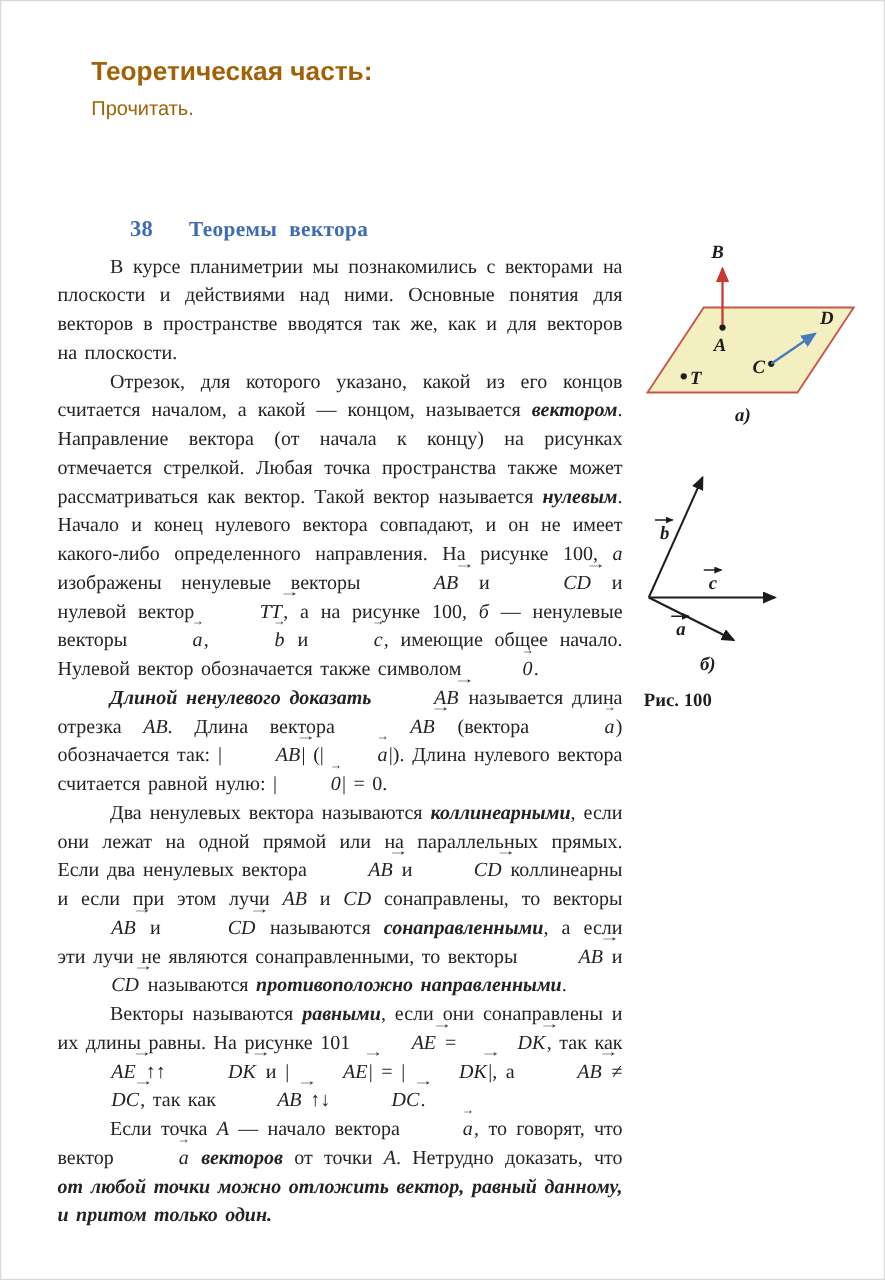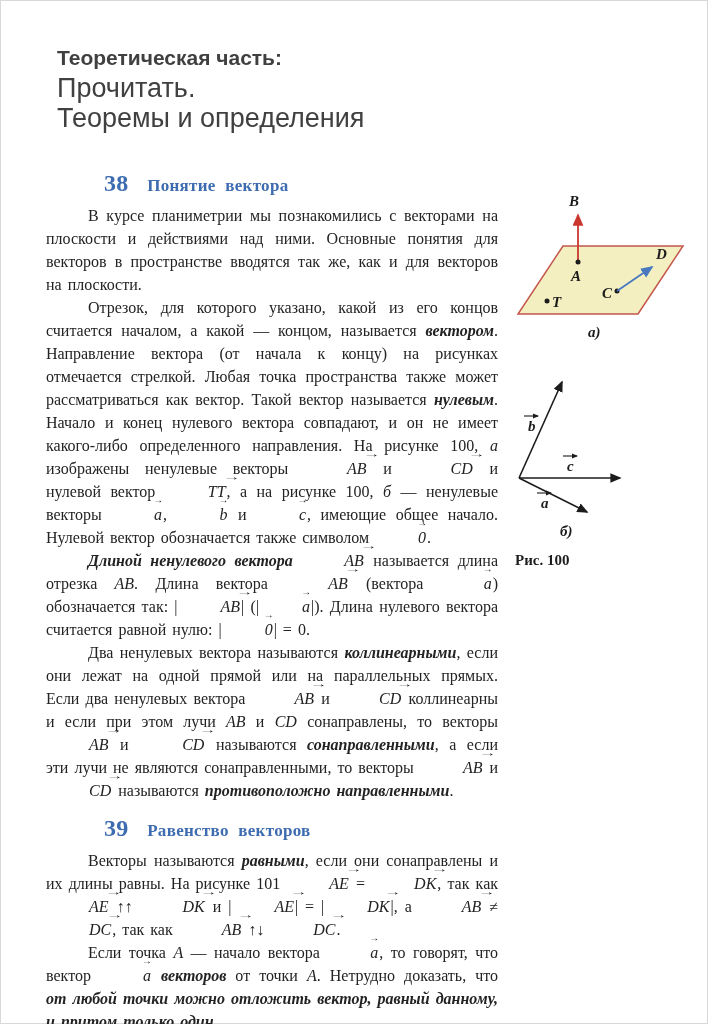--- a/index.html
+++ b/index.html
@@ -3,36 +3,36 @@
 <meta charset="utf-8">
 <style>
   html,body{margin:0;padding:0;}
   body{
     width:708px;height:1024px;position:relative;background:#ffffff;
     font-family:"Liberation Sans",sans-serif;overflow:hidden;
   }
   .frame{position:absolute;inset:0;border:1px solid #d8d8d8;pointer-events:none;}
 
   
-  .header{position:absolute;left:57px;top:42px;color:#404040;}
+  .header{position:absolute;left:73px;top:42px;color:#a16207;}
   .header-title{font-size:21px;font-weight:700;line-height:31px;}
-  .header-line{font-size:27px;font-weight:400;line-height:30px;}
+  .header-line{font-size:16px;font-weight:400;line-height:30px;}
 
   
   .article{
     position:absolute;left:46px;top:172px;width:452px;
     font-family:"Liberation Serif","DejaVu Serif",serif;
     font-size:16px;line-height:23px;color:#232323;text-align:justify;
   }
   .sec-head{
     margin:0 0 7px 58px;color:#3e6cb0;font-weight:700;font-size:17px;
     word-spacing:5px;letter-spacing:0.3px;
   }
   .sec-head.second{margin-top:15px;}
-  .sec-num{font-size:24px;margin-right:9px;}
+  .sec-num{font-size:18px;margin-right:19px;}
   .article p{margin:0;text-indent:42px;word-spacing:2px;}
   .article b{font-weight:700;font-style:italic;}
   .article i{font-style:italic;}
 
   
   .vec{font-style:italic;position:relative;display:inline-block;padding:0 1px;line-height:inherit;}
   .vec::before{
     content:"→";font-style:normal;position:absolute;top:-0.8em;left:50%;
     transform:translateX(-50%);font-size:0.62em;line-height:1;color:#232323;
   }
@@ -44,37 +44,32 @@
   .fig-caption{font-family:"Liberation Serif","DejaVu Serif",serif;font-weight:700;font-size:15px;fill:#1e1e1e;}
 </style>
 </head>
 <body>
 
 <div class="frame"></div>
 
 <div class="header">
   <div class="header-title">Теоретическая часть:</div>
   <div class="header-line">Прочитать.</div>
-  <div class="header-line">Теоремы и определения</div>
 </div>
 
 <div class="article">
   <h2 class="sec-head">
     <span class="sec-num">38</span>
-    <span class="sec-title">Понятие вектора</span>
+    <span class="sec-title">Теоремы вектора</span>
   </h2>
   <p>В курсе планиметрии мы познакомились с векторами на плоскости и действиями над ними. Основные понятия для векторов в пространстве вводятся так же, как и для векторов на плоскости.</p>
   <p>Отрезок, для которого указано, какой из его концов считается началом, а какой — концом, называется <b>вектором</b>. Направление вектора (от начала к концу) на рисунках отмечается стрелкой. Любая точка пространства также может рассматриваться как вектор. Такой вектор называется <b>нулевым</b>. Начало и конец нулевого вектора совпадают, и он не имеет какого-либо определенного направления. На рисунке 100, <i>а</i> изображены ненулевые векторы <span class="vec v2">AB</span> и <span class="vec v2">CD</span> и нулевой вектор <span class="vec v2">TT</span>, а на рисунке 100, <i>б</i> — ненулевые векторы <span class="vec">a</span>, <span class="vec">b</span> и <span class="vec">c</span>, имеющие общее начало. Нулевой вектор обозначается также символом <span class="vec">0</span>.</p>
-  <p><b>Длиной ненулевого вектора</b> <span class="vec v2">AB</span> называется длина отрезка <i>AB</i>. Длина вектора <span class="vec v2">AB</span> (вектора <span class="vec">a</span>) обозначается так: |<span class="vec v2">AB</span>| (|<span class="vec">a</span>|). Длина нулевого вектора считается равной нулю: |<span class="vec">0</span>| = 0.</p>
+  <p><b>Длиной ненулевого доказать</b> <span class="vec v2">AB</span> называется длина отрезка <i>AB</i>. Длина вектора <span class="vec v2">AB</span> (вектора <span class="vec">a</span>) обозначается так: |<span class="vec v2">AB</span>| (|<span class="vec">a</span>|). Длина нулевого вектора считается равной нулю: |<span class="vec">0</span>| = 0.</p>
   <p>Два ненулевых вектора называются <b>коллинеарными</b>, если они лежат на одной прямой или на параллельных прямых. Если два ненулевых вектора <span class="vec v2">AB</span> и <span class="vec v2">CD</span> коллинеарны и если при этом лучи <i>AB</i> и <i>CD</i> сонаправлены, то векторы <span class="vec v2">AB</span> и <span class="vec v2">CD</span> называются <b>сонаправленными</b>, а если эти лучи не являются сонаправленными, то векторы <span class="vec v2">AB</span> и <span class="vec v2">CD</span> называются <b>противоположно направленными</b>.</p>
 
-  <h2 class="sec-head second">
-    <span class="sec-num">39</span>
-    <span class="sec-title">Равенство векторов</span>
-  </h2>
   <p>Векторы называются <b>равными</b>, если они сонаправлены и их длины равны. На рисунке 101 <span class="vec v2">AE</span> = <span class="vec v2">DK</span>, так как <span class="vec v2">AE</span> ↑↑ <span class="vec v2">DK</span> и |<span class="vec v2">AE</span>| = |<span class="vec v2">DK</span>|, а <span class="vec v2">AB</span> ≠ <span class="vec v2">DC</span>, так как <span class="vec v2">AB</span> ↑↓ <span class="vec v2">DC</span>.</p>
   <p>Если точка <i>A</i> — начало вектора <span class="vec">a</span>, то говорят, что вектор <span class="vec">a</span> <b>векторов</b> от точки <i>A</i>. Нетрудно доказать, что <b>от любой точки можно отложить вектор, равный данному, и притом только один.</b></p>
 </div>
 
 <div class="figure">
   <svg width="200" height="412" viewBox="0 0 200 412">
     <defs>
       <marker id="mRed" markerWidth="7" markerHeight="7" refX="6" refY="3" orient="auto">
         <path d="M0,0 L7,3 L0,6 z" fill="#c9372f"></path>
       </marker>

